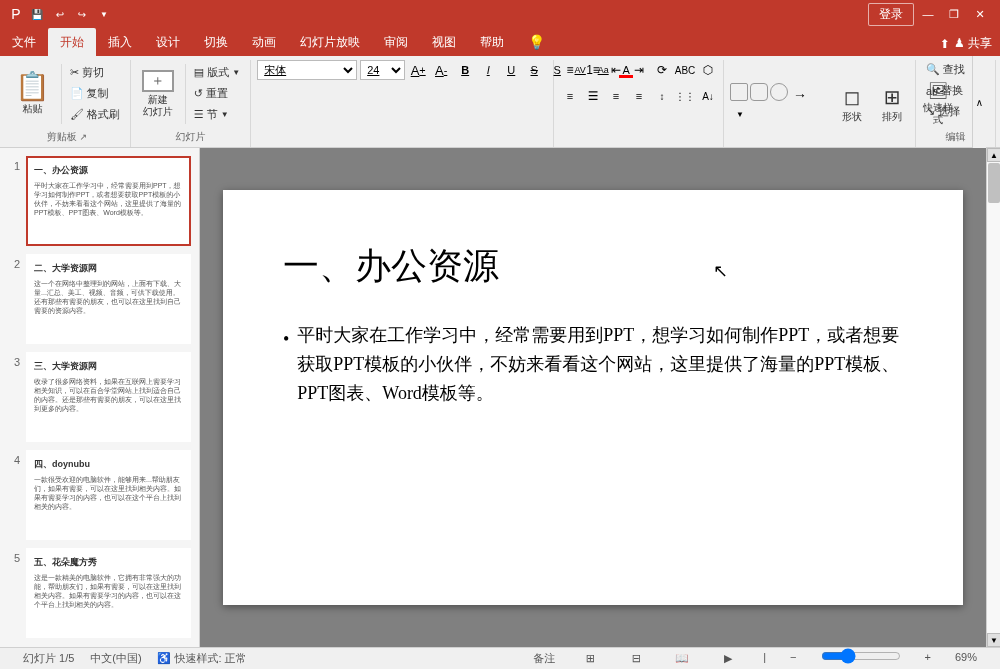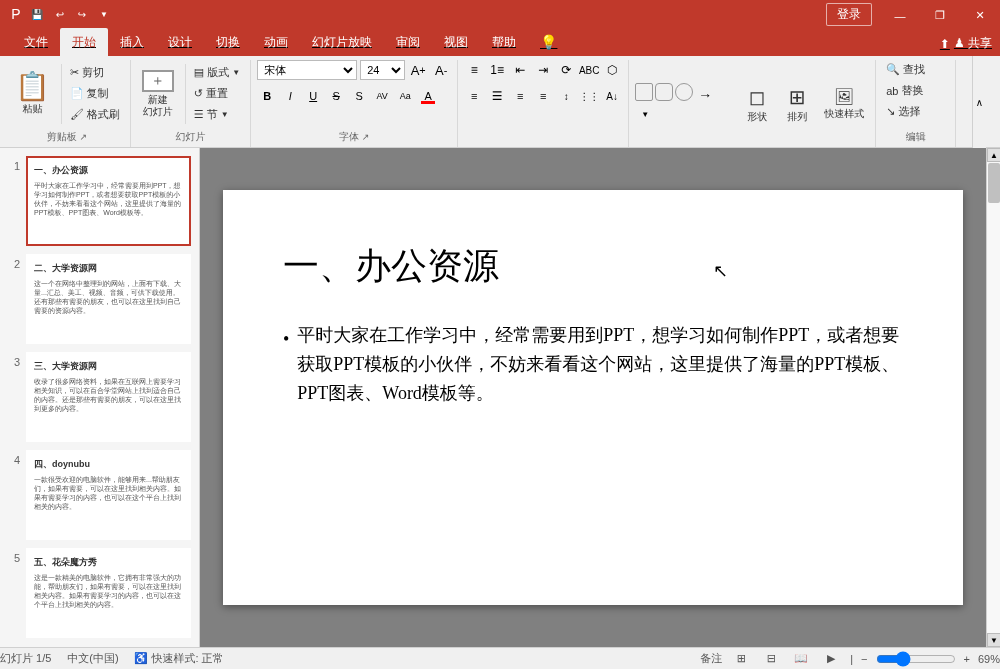--- a/index.html
+++ b/index.html
@@ -10,21 +10,21 @@
       height: 28px;
       background: #c0392b;
       display: flex;
       align-items: center;
       justify-content: space-between;
       padding: 0 8px;
       color: white;
     }
     #title-bar .left { display: flex; align-items: center; gap: 4px; }
     #title-bar .center { flex: 1; text-align: center; font-size: 12px; }
-    #title-bar .right { display: flex; align-items: flex-end; gap: 16px; }
+    #title-bar .right { display: flex; align-items: center; gap: 2px; }
     .title-icon { width: 16px; height: 16px; display: flex; align-items: center; justify-content: center; font-size: 11px; cursor: pointer; }
     .title-btn { width: 24px; height: 20px; display: flex; align-items: center; justify-content: center; font-size: 11px; cursor: pointer; }
     .quick-access { display: flex; align-items: center; gap: 2px; }
     .quick-btn { width: 20px; height: 20px; display: flex; align-items: center; justify-content: center; cursor: pointer; font-size: 10px; color: white; }
 
     
     #login-btn {
       background: #c0392b;
       border: 1px solid rgba(255,255,255,0.6);
       color: white;
@@ -33,22 +33,21 @@
       font-size: 12px;
       border-radius: 2px;
     }
 
     
     #ribbon-tabs {
       height: 28px;
       background: #c0392b;
       display: flex;
       align-items: flex-end;
-      padding-left: 12px;
-      text-decoration: underline;
+      padding-left: 0;
     }
     .ribbon-tab {
       padding: 4px 12px;
       font-size: 12px;
       color: white;
       cursor: pointer;
       height: 28px;
       display: flex;
       align-items: center;
       border-radius: 2px 2px 0 0;
@@ -257,26 +256,26 @@
     .scroll-track { flex: 1; background: #f8f8f8; }
     .scroll-thumb { width: 12px; height: 40px; background: #c0c0c0; margin: 1px; border-radius: 2px; }
 
     
     #status-bar {
       height: 22px;
       background: #f0f0f0;
       border-top: 1px solid #d0d0d0;
       display: flex;
       align-items: center;
-      padding: 0 0;
+      padding: 0 23px;
       font-size: 11px;
       color: #555;
       gap: 16px;
     }
-    .status-right { margin-left: auto; display: flex; align-items: center; gap: 8px; }
+    .status-right { margin-left: auto; display: flex; align-items: flex-start; gap: 24px; }
     .view-btn { width: 22px; height: 16px; display: flex; align-items: center; justify-content: center; cursor: pointer; border: 1px solid transparent; font-size: 11px; }
     .zoom-slider { width: 80px; height: 10px; }
 
     
     .collapse-arrow {
       position: absolute;
       right: 14px;
       top: 0;
       width: 14px;
       height: 92px;
@@ -381,21 +380,21 @@
           <span>☰</span>
           <span>节</span>
           <span style="font-size:8px;">▼</span>
         </div>
       </div>
     </div>
     <div class="ribbon-group-label">幻灯片</div>
   </div>
 
   <div class="ribbon-group" style="min-width:180px;">
-    <div class="ribbon-group-content" style="flex-direction:column;align-items:flex-start;gap:4px;">
+    <div class="ribbon-group-content" style="flex-direction:row;align-items:flex-start;gap:4px;text-decoration:underline;">
       <div class="font-row">
         <select class="font-select">
           <option>宋体</option>
         </select>
         <select class="font-size-select">
           <option>24</option>
         </select>
         <div class="font-btn" style="font-size:13px;">A<sup>+</sup></div>
         <div class="font-btn" style="font-size:13px;">A<sub>-</sub></div>
       </div>
@@ -406,21 +405,20 @@
         <div class="font-btn" style="text-decoration:line-through;">S</div>
         <div class="font-btn">S</div>
         <div class="font-btn" style="font-size:9px;">AV</div>
         <div class="font-btn" style="font-size:9px;">Aa</div>
         <div class="font-btn" style="position:relative;">
           <span>A</span>
           <div style="height:3px;background:#ff0000;width:14px;position:absolute;bottom:1px;"></div>
         </div>
       </div>
     </div>
-    <div class="ribbon-group-label">字体 <span style="font-size:9px;">↗</span></div>
   </div>
 
   <div class="ribbon-group" style="min-width:170px;">
     <div class="ribbon-group-content" style="flex-direction:column;align-items:flex-start;gap:4px;">
       <div class="font-row">
         <div class="font-btn" style="font-size:12px;">≡</div>
         <div class="font-btn" style="font-size:12px;">1≡</div>
         <div class="font-btn" style="font-size:12px;">⇤</div>
         <div class="font-btn" style="font-size:12px;">⇥</div>
         <div class="font-btn" style="font-size:12px;">⟳</div>

